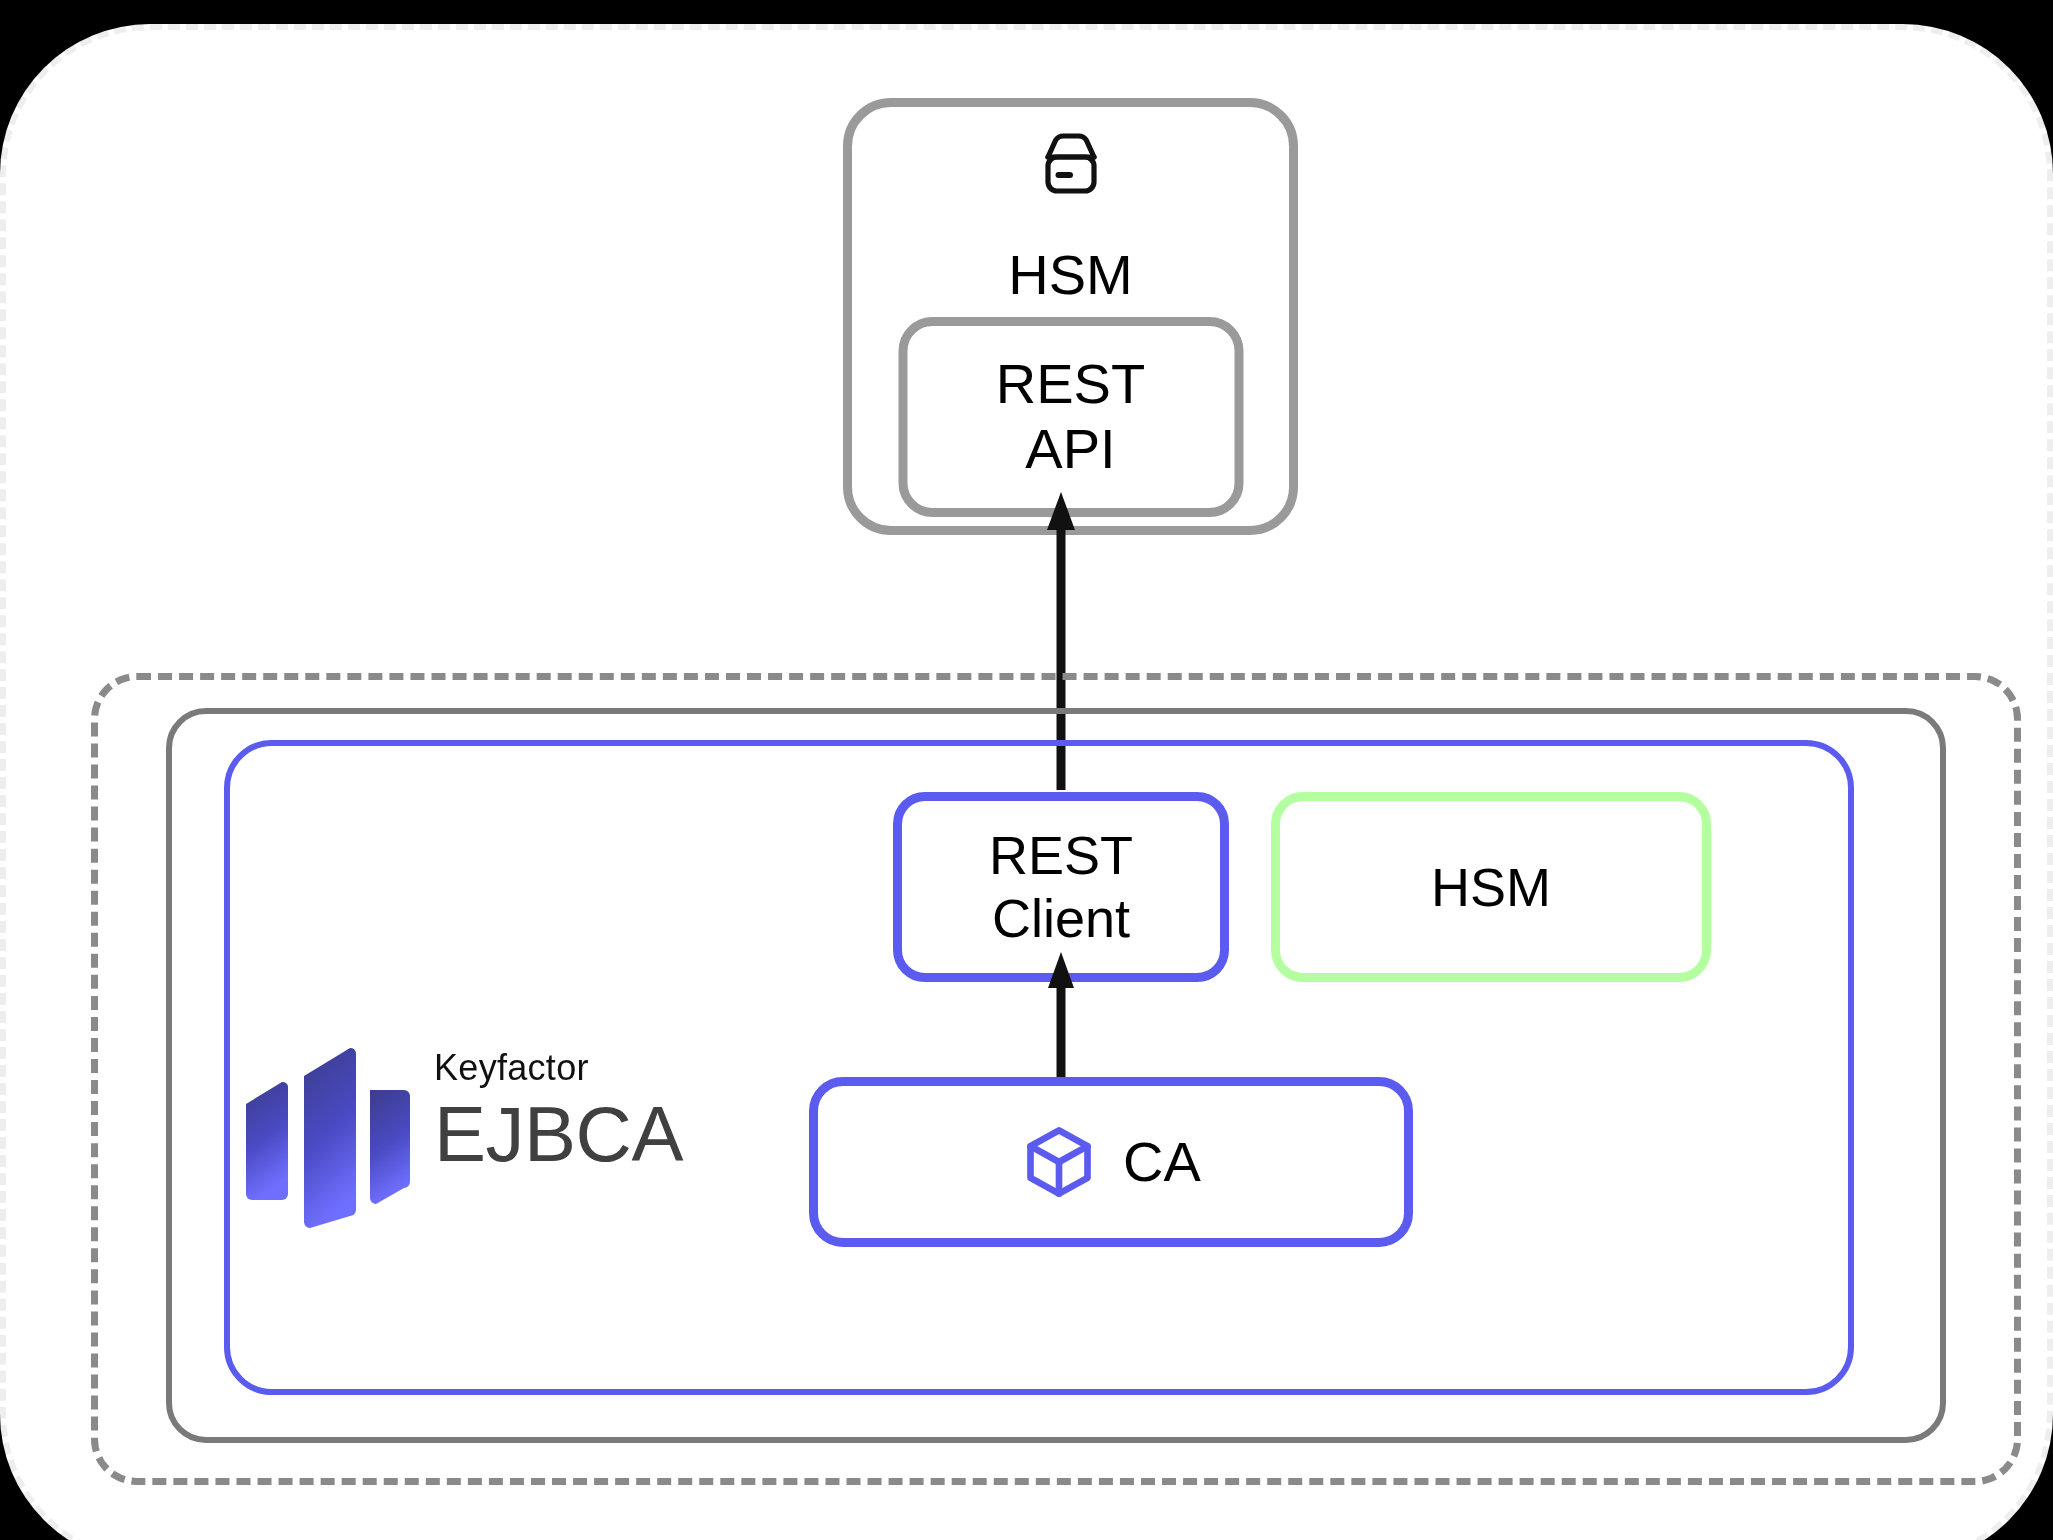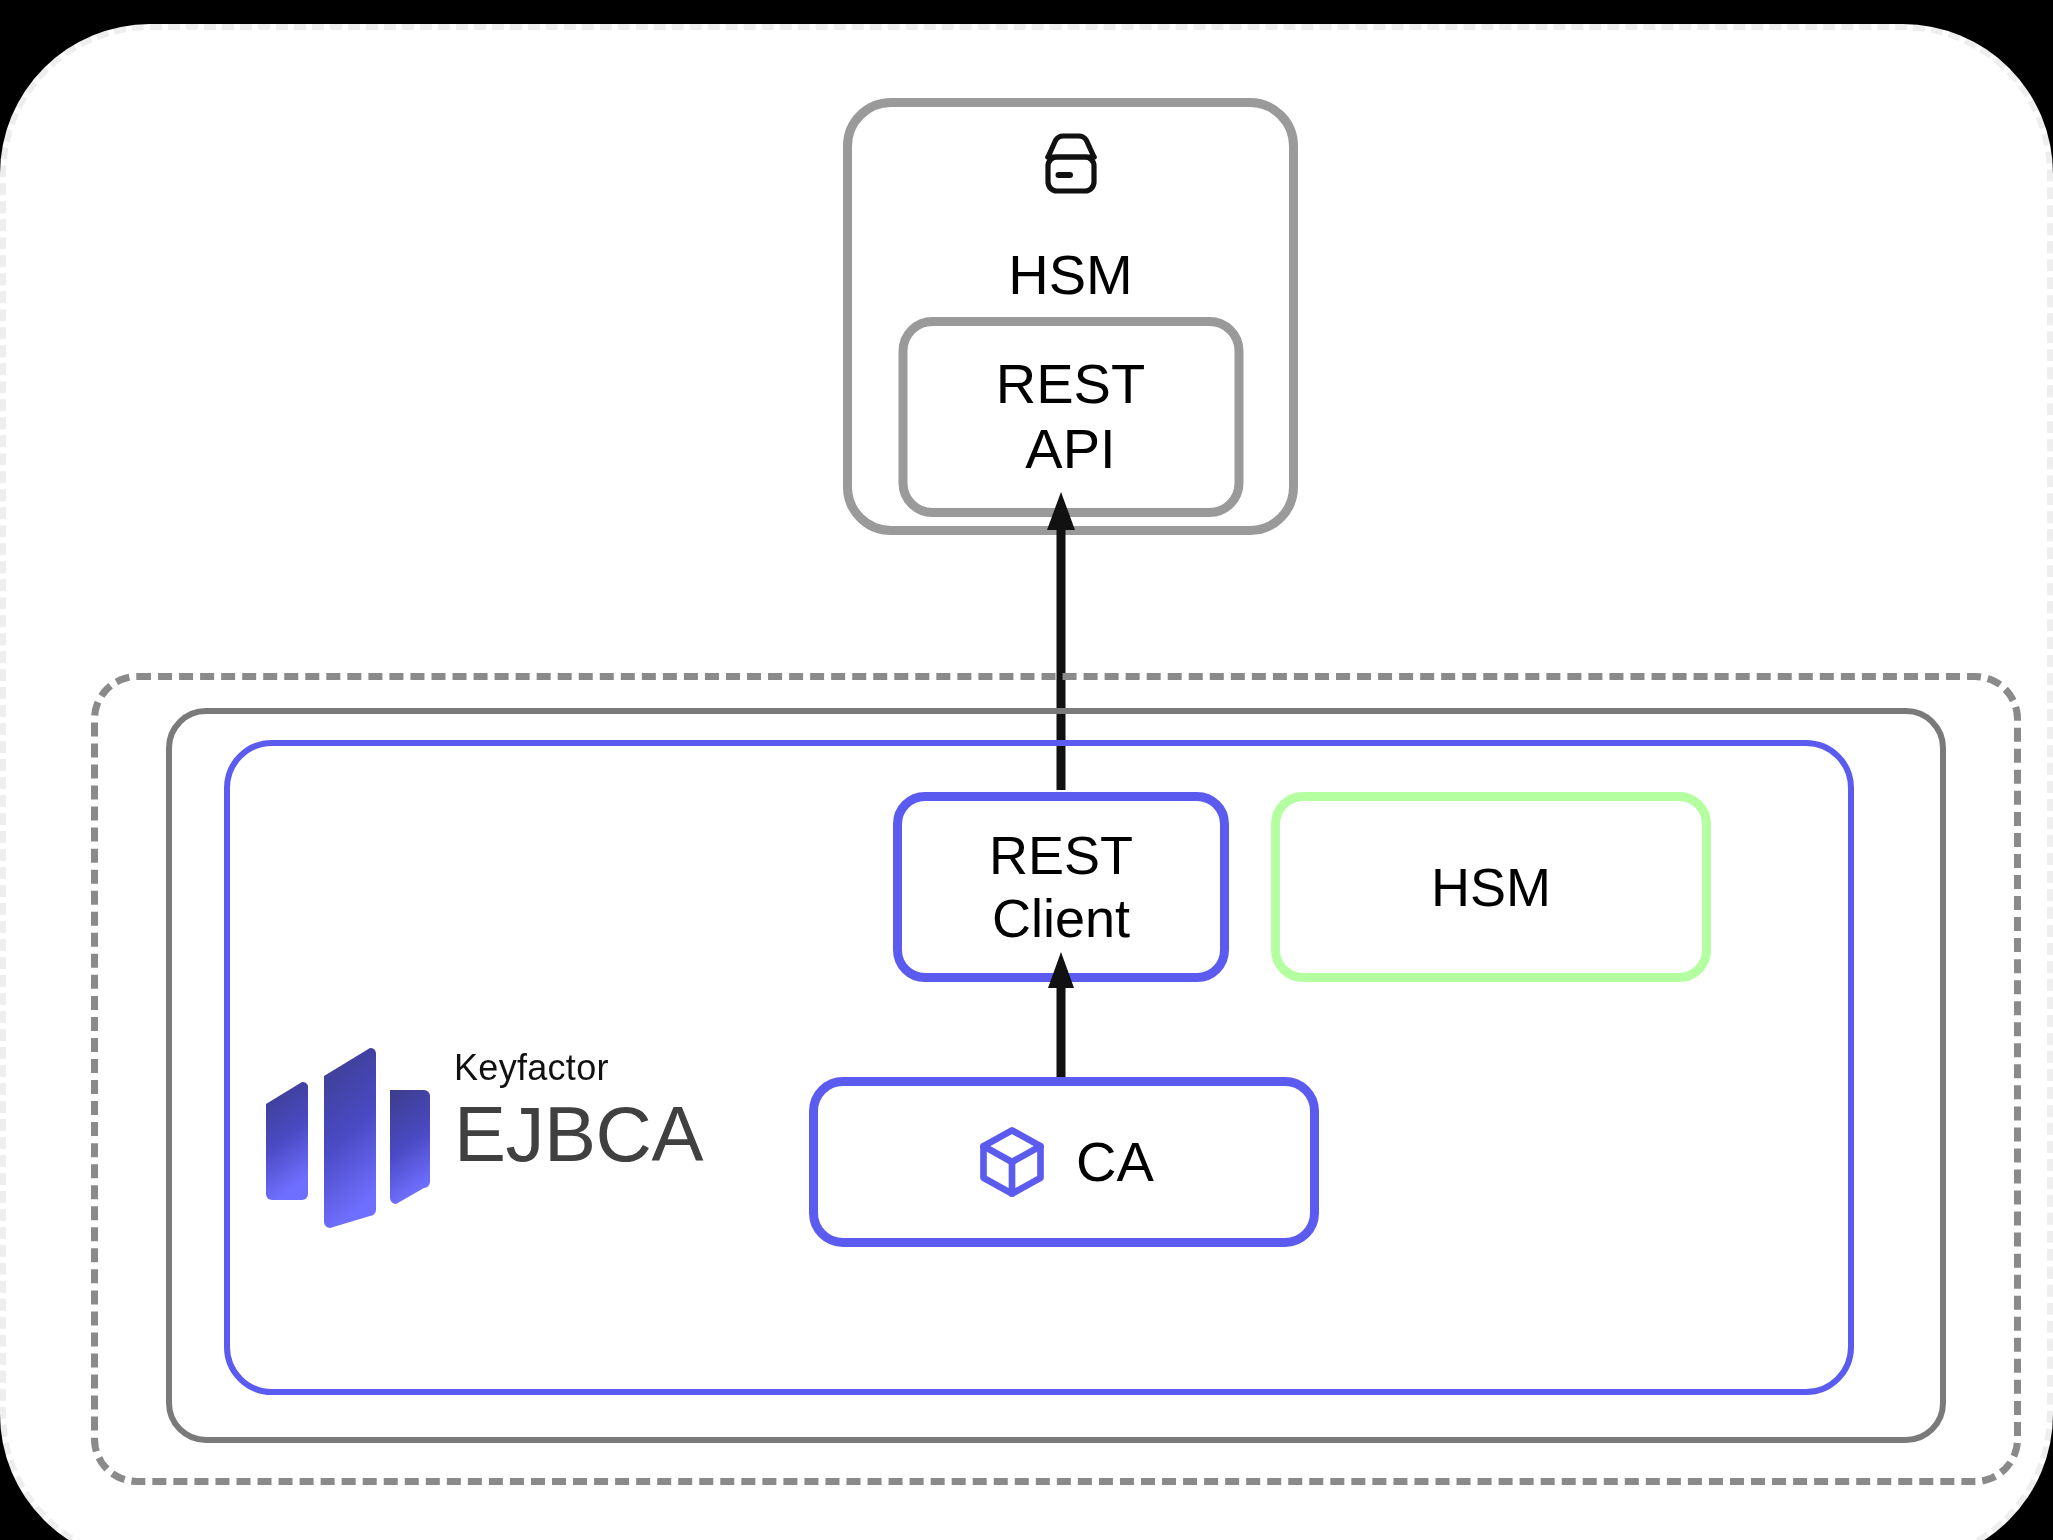--- a/index.html
+++ b/index.html
@@ -104,21 +104,21 @@
     width: 1630px; height: 655px;
     box-sizing: border-box;
     border: 6px solid #5b5bef;
     border-radius: 48px;
     background: transparent;
   }
 
   
   #ejbca-logo {
     position: absolute;
-    left: 252px; top: 1002px;
+    left: 232px; top: 1002px;
     width: 475px; height: 200px;
   }
   #ejbca-logo-mark {
     position: absolute;
     left: 0; top: 0;
     width: 180px; height: 200px;
   }
   #ejbca-wordmark {
     position: absolute;
     left: 196px; top: 18px;
@@ -175,21 +175,21 @@
   #hsm-config-box .line {
     font-size: 54px;
     color: #000000;
     line-height: 1.16;
   }
 
   
   #ca-box {
     position: absolute;
     left: 803px; top: 1047px;
-    width: 510px; height: 170px;
+    width: 604px; height: 170px;
     box-sizing: border-box;
     background: #ffffff;
     border: 9px solid #5b5bef;
     border-radius: 34px;
     display: flex;
     flex-direction: row;
     align-items: center;
     justify-content: center;
     gap: 26px;
   }

